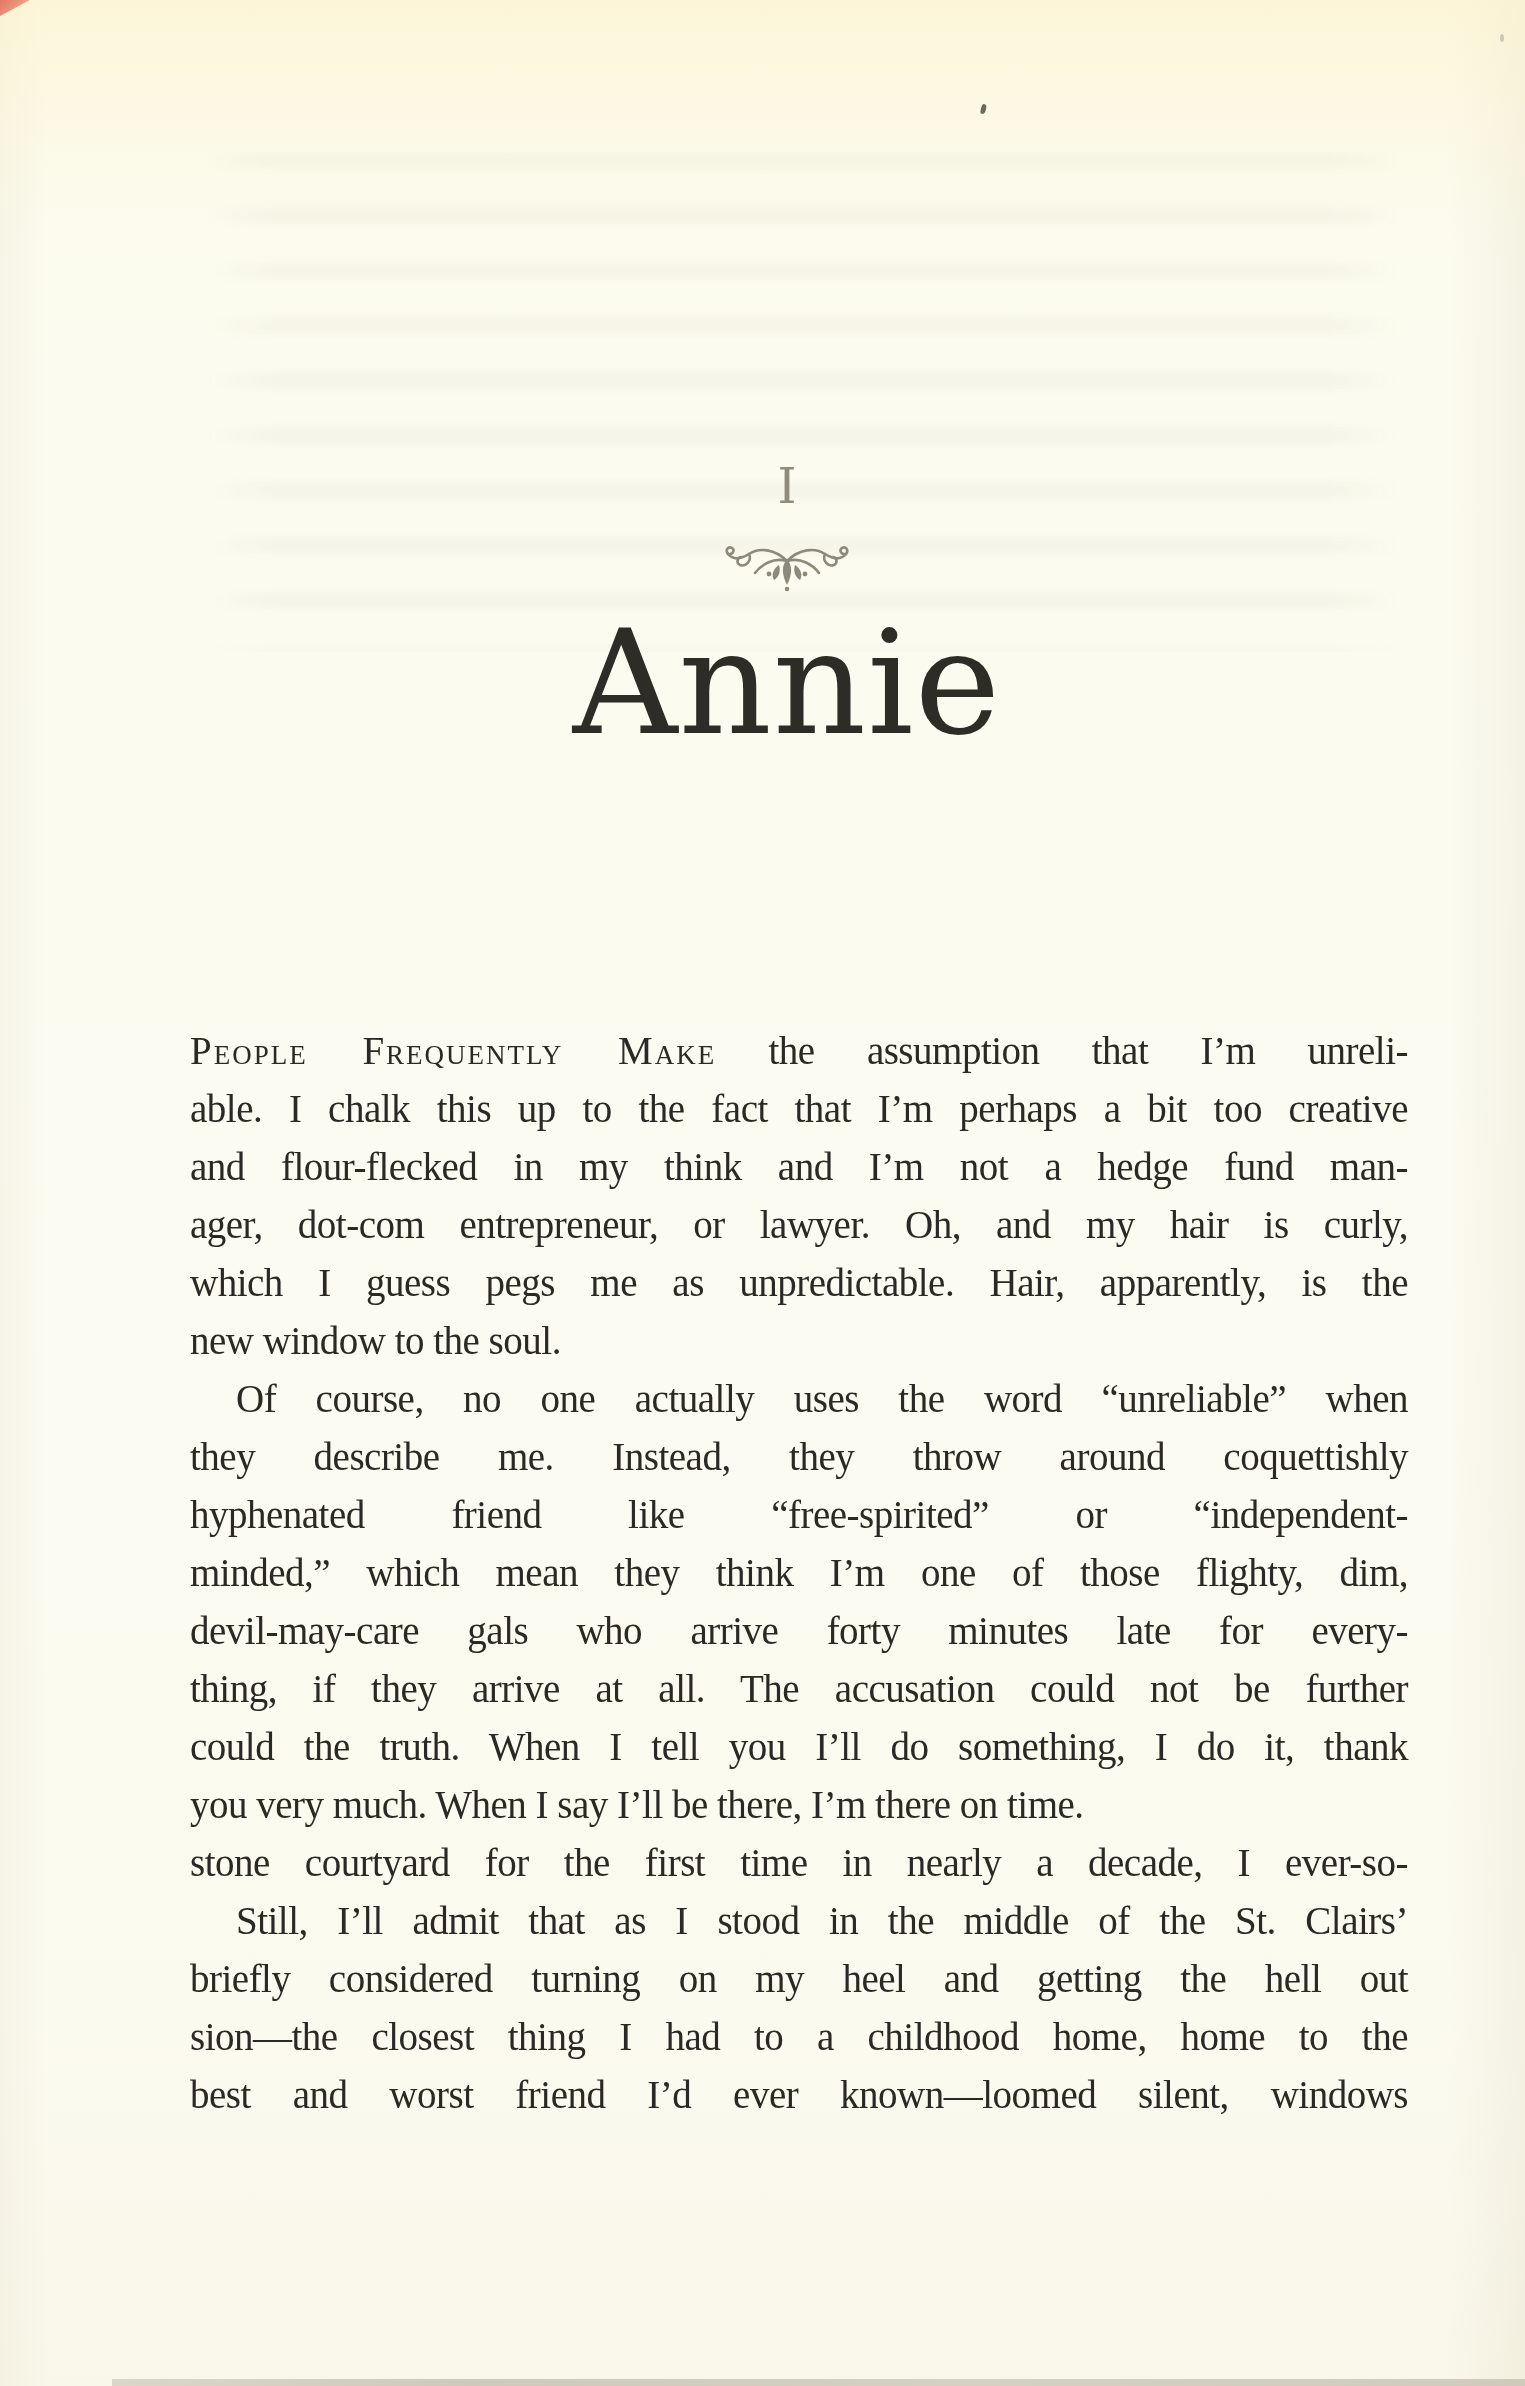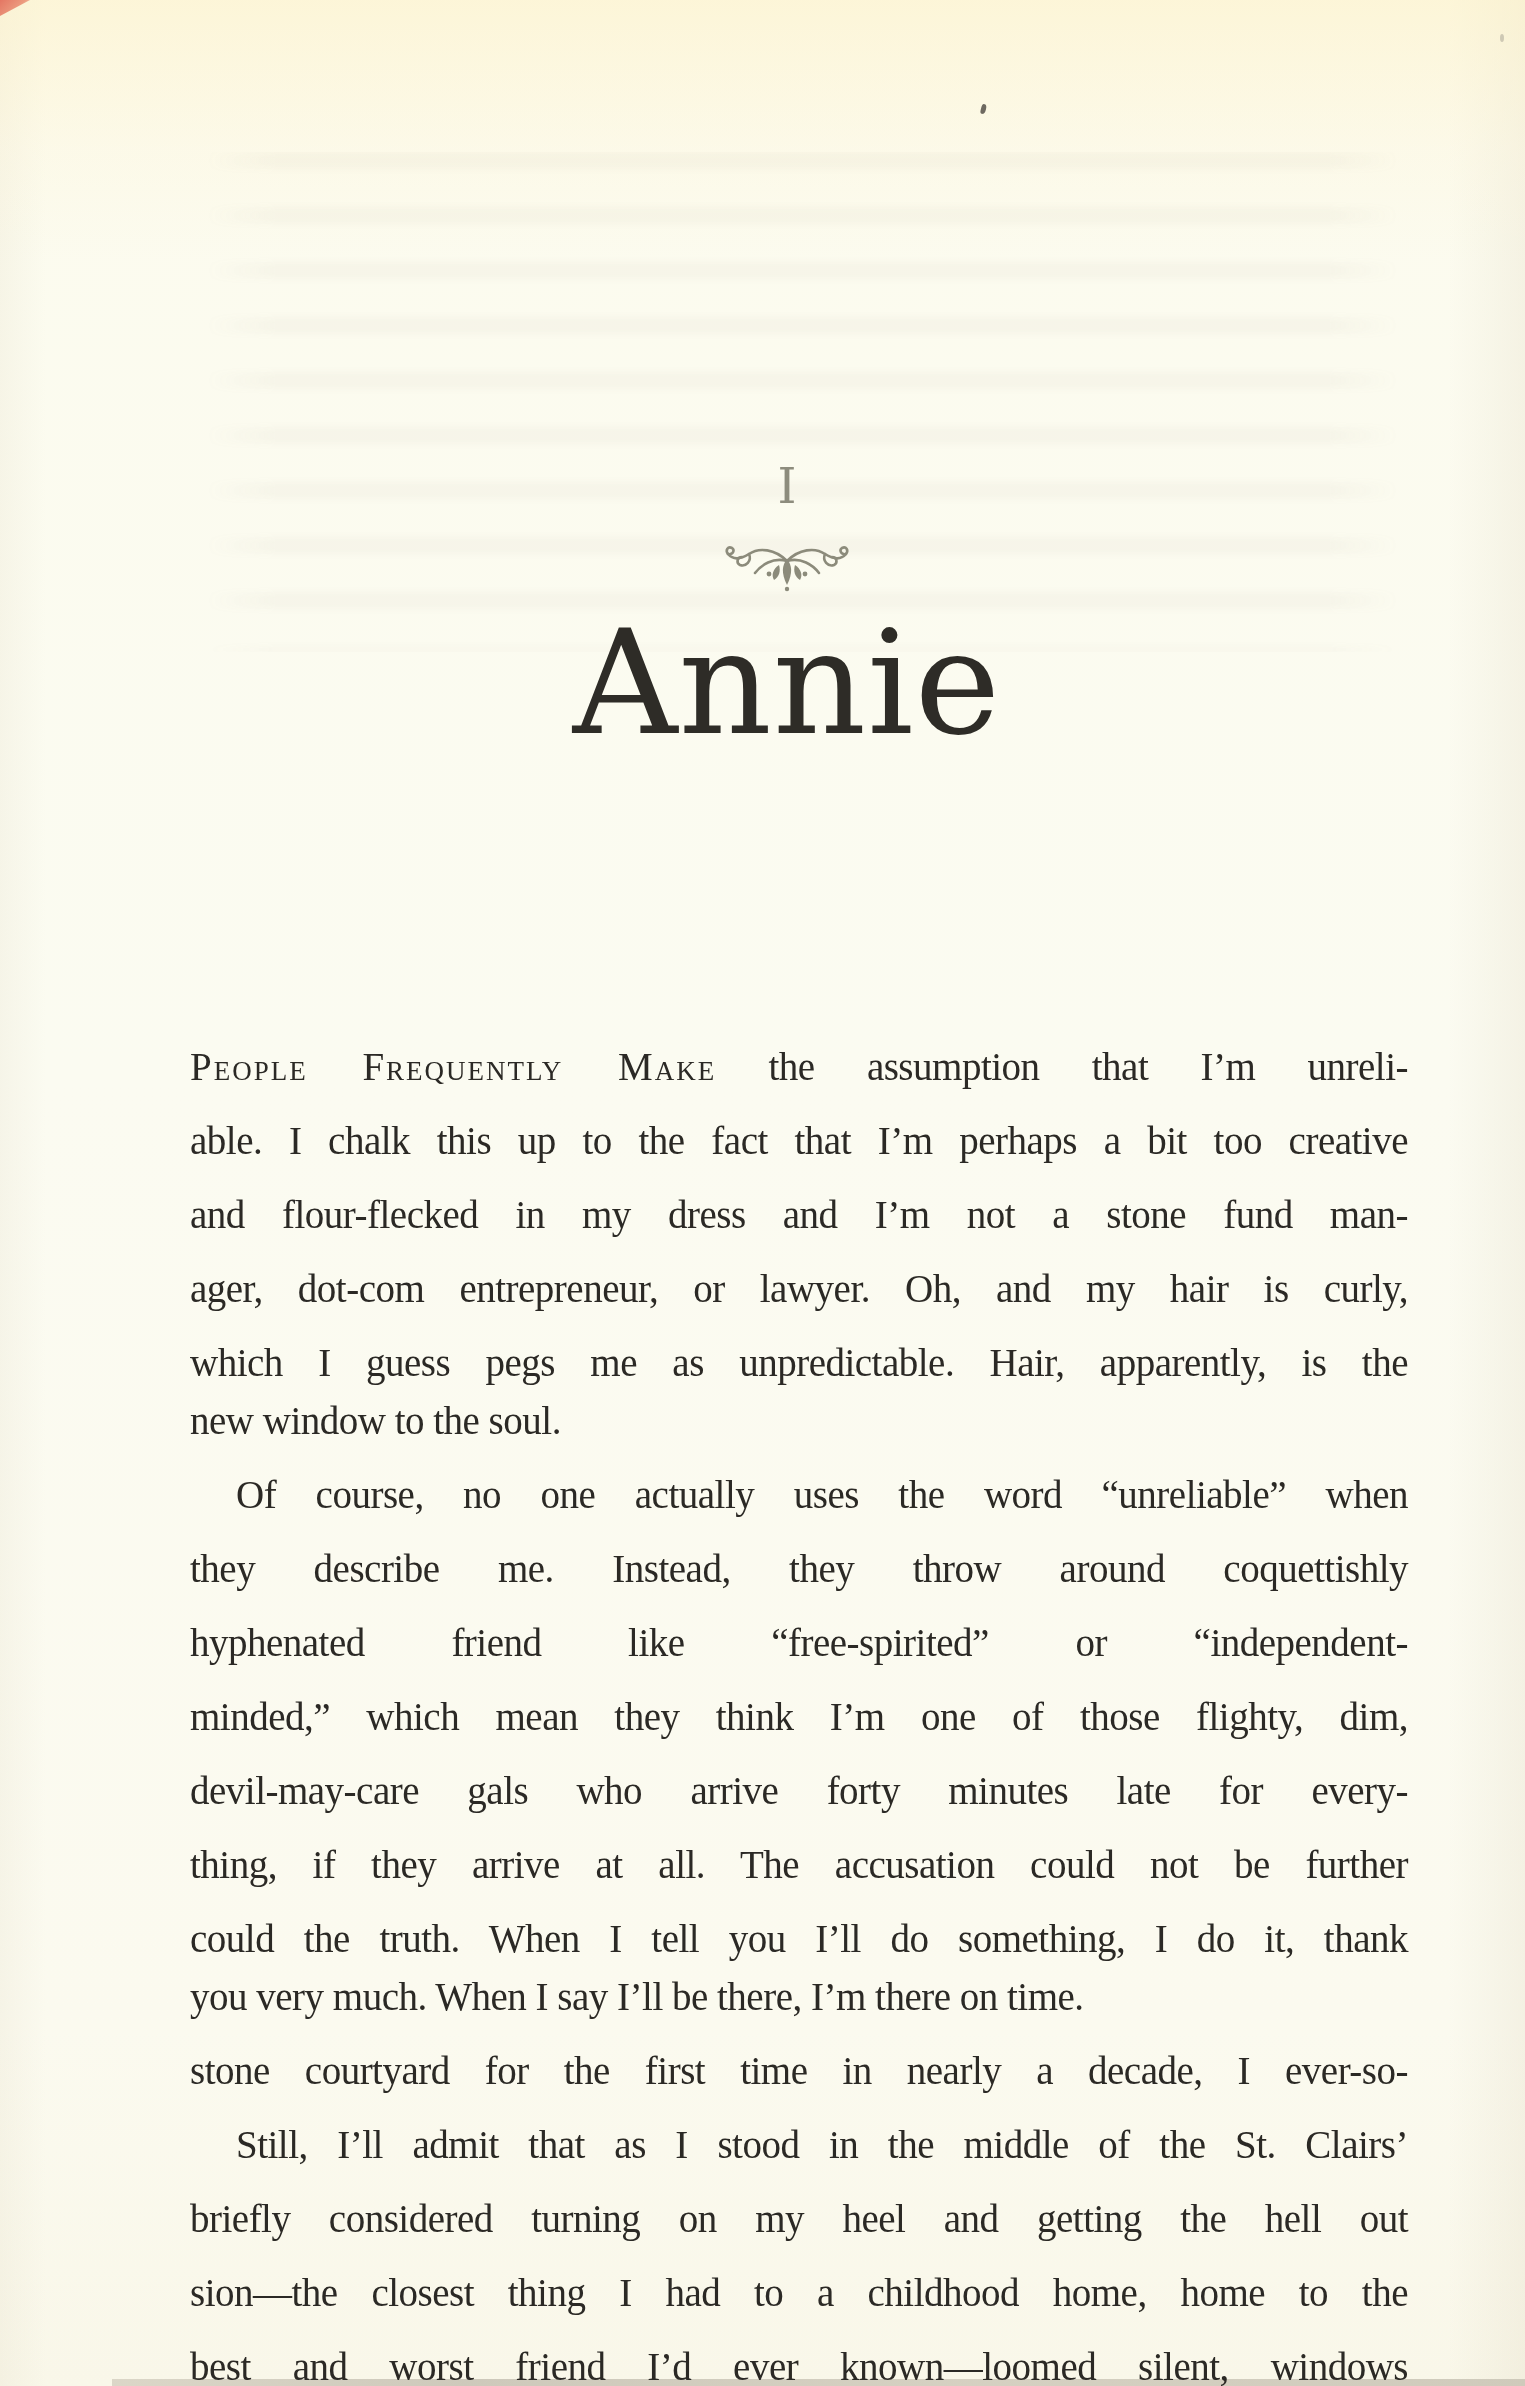--- a/index.html
+++ b/index.html
@@ -67,21 +67,21 @@
   }
   
   .body-text{
     position:absolute;left:190px;top:1022px;width:1218px;
     font-size:39px;line-height:58px;
     letter-spacing:-0.5px;
     color:#2b2925;
   }
   .para{margin:0;}
   .line{white-space:normal;}
-  .line.just{text-align:justify;text-align-last:justify;margin-top:16px;}
+  .line.just{text-align:justify;text-align-last:justify;}
   .line.indent{text-indent:46px;}
   .smallcaps{font-variant:small-caps;letter-spacing:2px;}
 </style>
 </head>
 <body>
 
 <div class="page">
 
   <div class="showthrough"></div>
   <div class="corner-red"></div>
@@ -116,21 +116,21 @@
       </g>
     </svg>
   </div>
 
   <div class="chapter-title">Annie</div>
 
   <div class="body-text">
       <div class="para">
         <div class="line just"><span class="smallcaps">People Frequently Make</span> the assumption that I’m unreli-</div>
         <div class="line just">able. I chalk this up to the fact that I’m perhaps a bit too creative</div>
-        <div class="line just">and flour-flecked in my dress and I’m not a stone fund man-</div>
+        <div class="line just">and flour-flecked in my think and I’m not a hedge fund man-</div>
         <div class="line just">ager, dot-com entrepreneur, or lawyer. Oh, and my hair is curly,</div>
         <div class="line just">which I guess pegs me as unpredictable. Hair, apparently, is the</div>
         <div class="line">new window to the soul.</div>
       </div>
       <div class="para">
         <div class="line just indent">Of course, no one actually uses the word “unreliable” when</div>
         <div class="line just">they describe me. Instead, they throw around coquettishly</div>
         <div class="line just">hyphenated friend like “free-spirited” or “independent-</div>
         <div class="line just">minded,” which mean they think I’m one of those flighty, dim,</div>
         <div class="line just">devil-may-care gals who arrive forty minutes late for every-</div>

